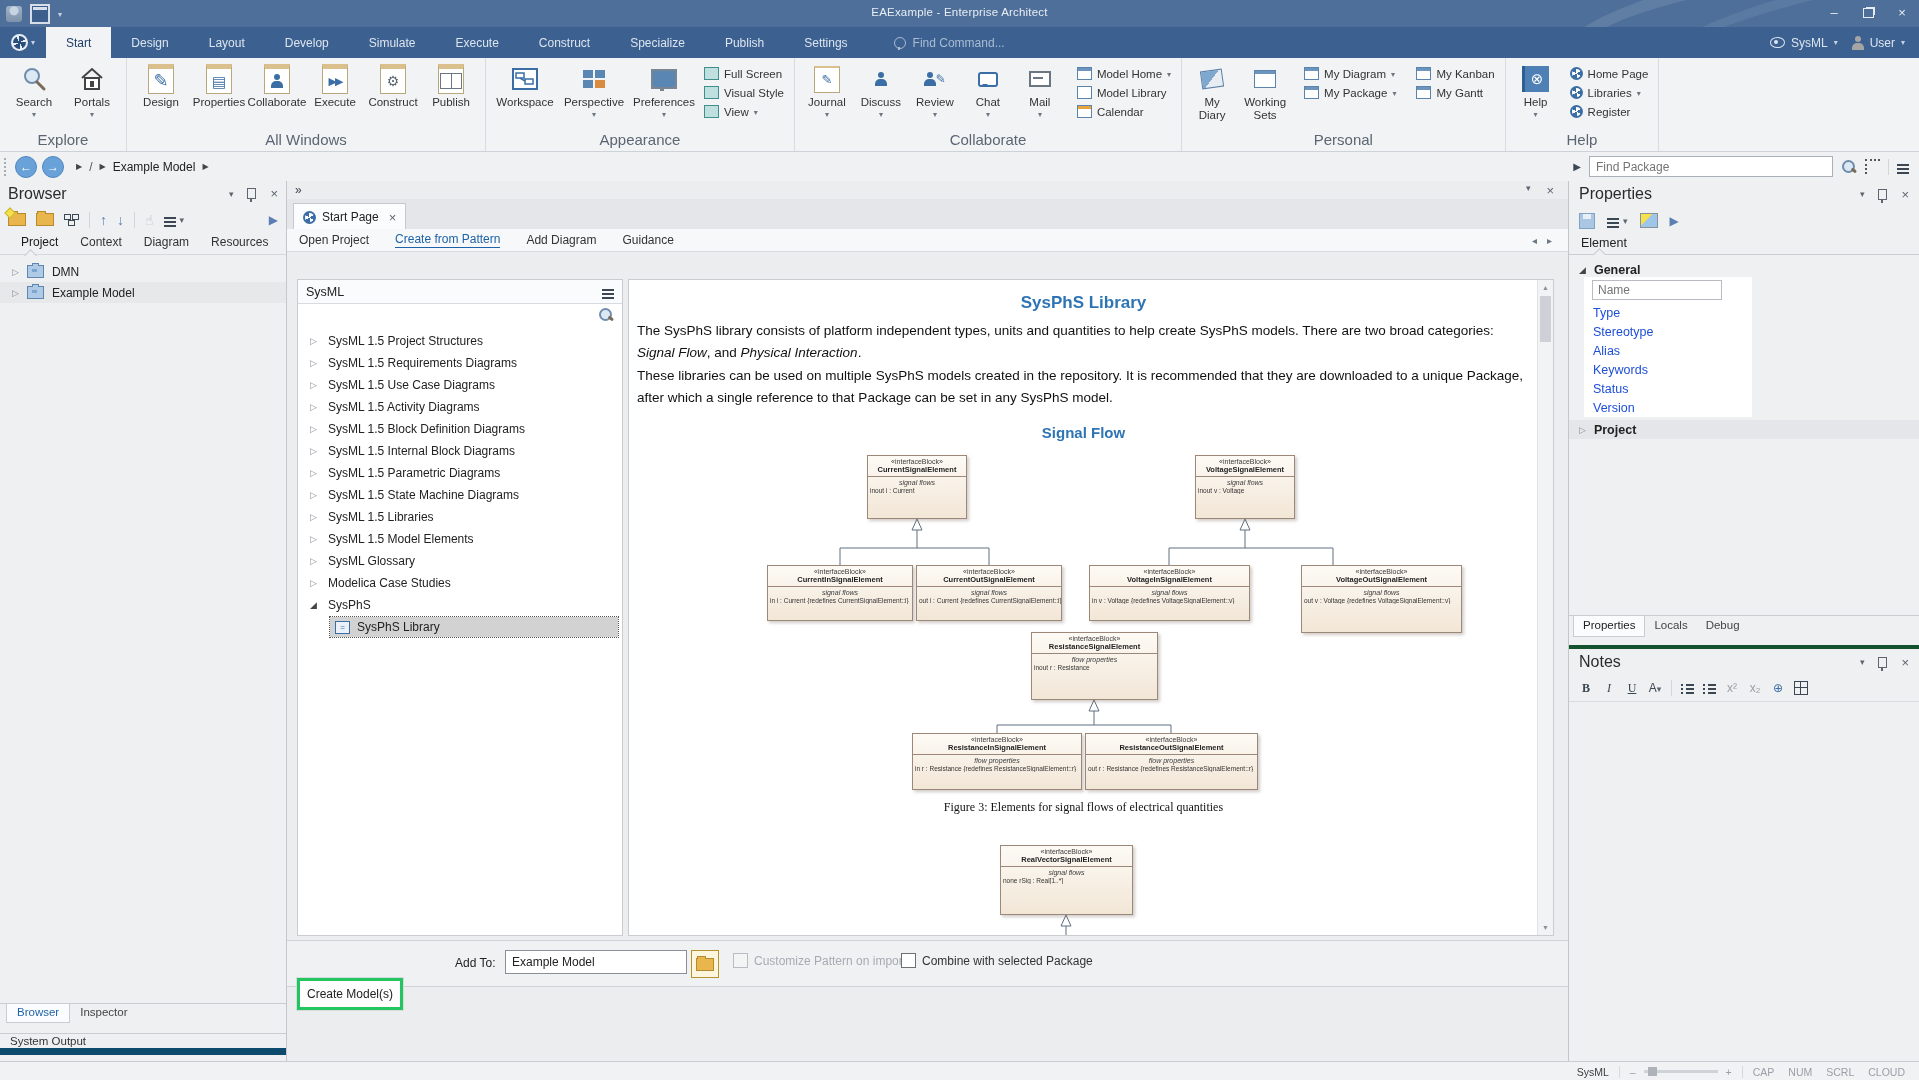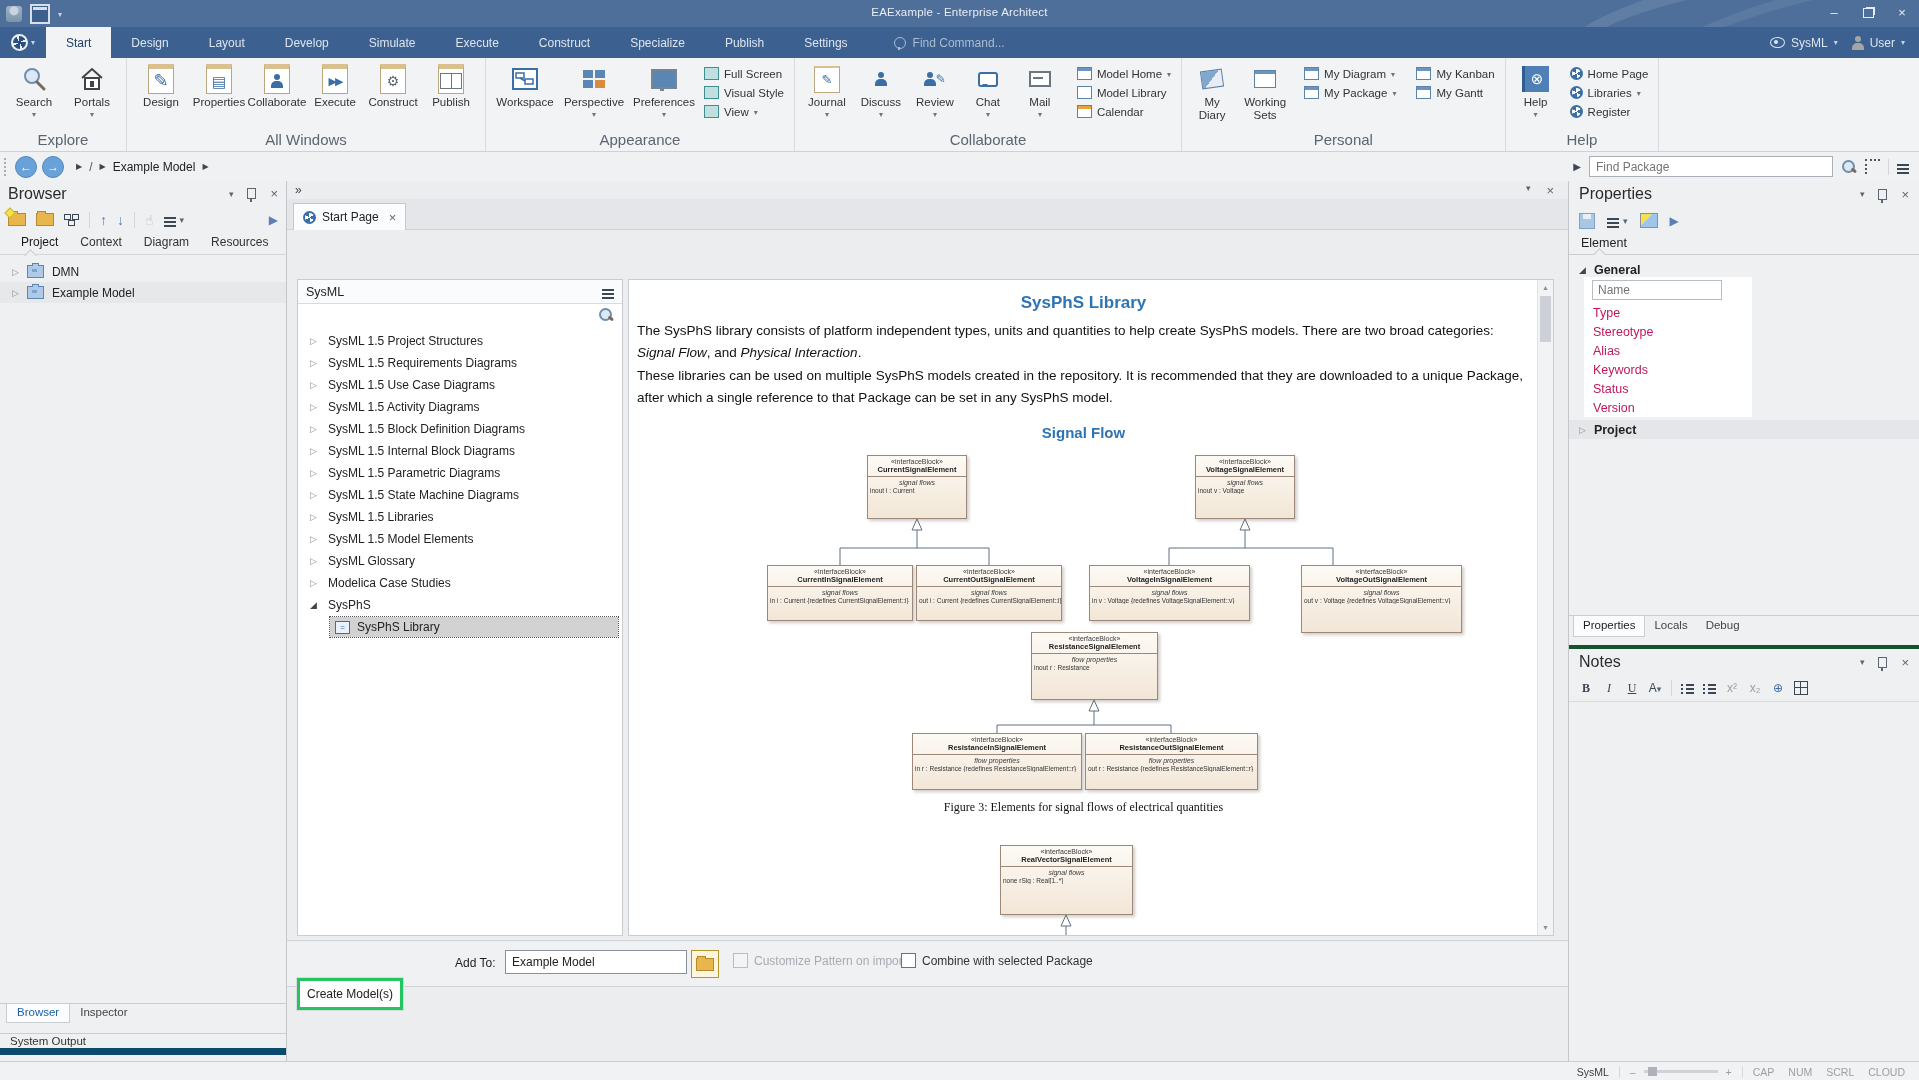--- a/index.html
+++ b/index.html
@@ -171,21 +171,21 @@
   .rp-head{height:26px;display:flex;align-items:center;padding:0 10px;box-sizing:border-box;}
   .props-tools{height:27px;display:flex;align-items:center;gap:12px;padding:0 10px;box-sizing:border-box;}
   .disk{width:14px;height:14px;background:#a9c6e2;border:1px solid #7fa3c6;position:relative;}
   .disk:after{content:"";position:absolute;left:3px;top:0;width:8px;height:5px;background:#e8eff6;}
   .imgico{width:16px;height:13px;border:1px solid #8a9099;background:linear-gradient(135deg,#f5e04e 0 40%,#9fc5e8 40%);}
   .elem-tab{padding:2px 12px 4px;font-size:12.5px;color:#222;display:inline-block;}
   .rp-sep{height:1px;background:#c9cdd2;}
   .secrow{display:flex;align-items:center;gap:8px;height:22px;padding-left:10px;font-size:12.5px;font-weight:bold;color:#222;}
   .fieldcol{position:absolute;left:15px;width:168px;background:#fff;}
   .nameinput{margin:3px 0 3px 8px;width:118px;height:18px;border:1px solid #b9bdc3;font-size:12px;padding:0 5px;font-family:inherit;color:#222;}
-  .frow{height:19px;display:flex;align-items:center;padding-left:9px;font-size:12.5px;color:#be185d;}
+  .frow{height:19px;display:flex;align-items:center;padding-left:9px;font-size:12.5px;color:#1d4ed8;}
   .projrow{position:absolute;left:0;width:100%;height:19px;background:#e4e6e9;display:flex;align-items:center;gap:8px;padding-left:10px;box-sizing:border-box;font-size:12.5px;font-weight:bold;color:#222;}
   .rp-bottabs{position:absolute;left:0;width:100%;height:21px;border-top:1px solid #c9cdd2;display:flex;padding-left:4px;background:#eef0f2;}
   .rbt{padding:3px 9px;font-size:11.5px;color:#444;}
   .rbt.active{background:#fbfcfd;border:1px solid #c9cdd2;border-top:none;color:#222;}
   .notes-tools{height:26px;display:flex;align-items:center;gap:9px;padding:0 10px;border-bottom:1px solid #d8dbe0;}
   .nt{font-size:12px;color:#3c4754;width:14px;text-align:center;}
   .ntico{width:13px;height:11px;position:relative;}
   .ntico.blist:before{content:"";position:absolute;left:0;top:1px;width:2px;height:2px;background:#3c4754;box-shadow:0 4px 0 #3c4754,0 8px 0 #3c4754;}
   .ntico.blist:after{content:"";position:absolute;left:5px;top:1px;width:8px;height:2px;background:#3c4754;box-shadow:0 4px 0 #3c4754,0 8px 0 #3c4754;}
   .ntgrid{width:12px;height:12px;border:1px solid #3c4754;background:linear-gradient(#3c4754 0 1px,transparent 1px) 0 5px/12px 12px no-repeat,linear-gradient(90deg,#3c4754 0 1px,transparent 1px) 5px 0/12px 12px no-repeat;}
@@ -595,20 +595,30 @@
       <span class="chevd">▾</span>
       <span class="xsm">×</span>
     </span>
   </div>
   <div class="abs doctabs">
     <div class="doctab">
       <span class="ealogo-sm"></span>
       <span>Start Page</span>
       <span class="xsm" style="margin-left:4px;">×</span>
     </div>
+  </div>
+  <div class="abs subnav">
+    <span class="lnk">Open Project</span>
+    <span class="lnk active">Create from Pattern</span>
+    <span class="lnk">Add Diagram</span>
+    <span class="lnk">Guidance</span>
+    <span class="subnav-r">
+      <span>◂</span>
+      <span>▸</span>
+    </span>
   </div>
 
   <div class="abs patpanel">
     <div class="abs pat-head">
       <span>SysML</span>
       <span class="hamb sm" style="margin-top:-4px;"></span>
     </div>
     <div class="abs pat-search">
       <span class="magicon"></span>
     </div>

